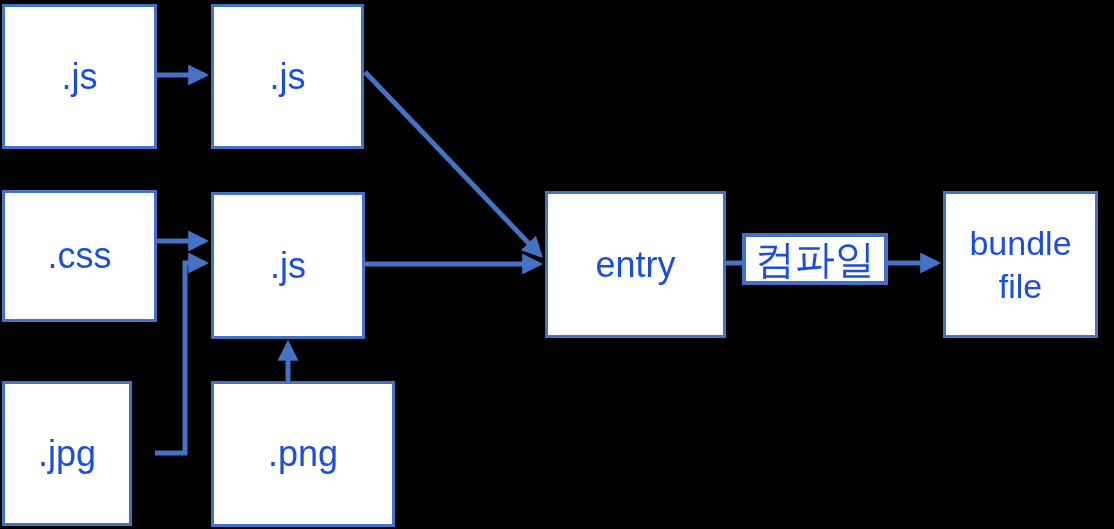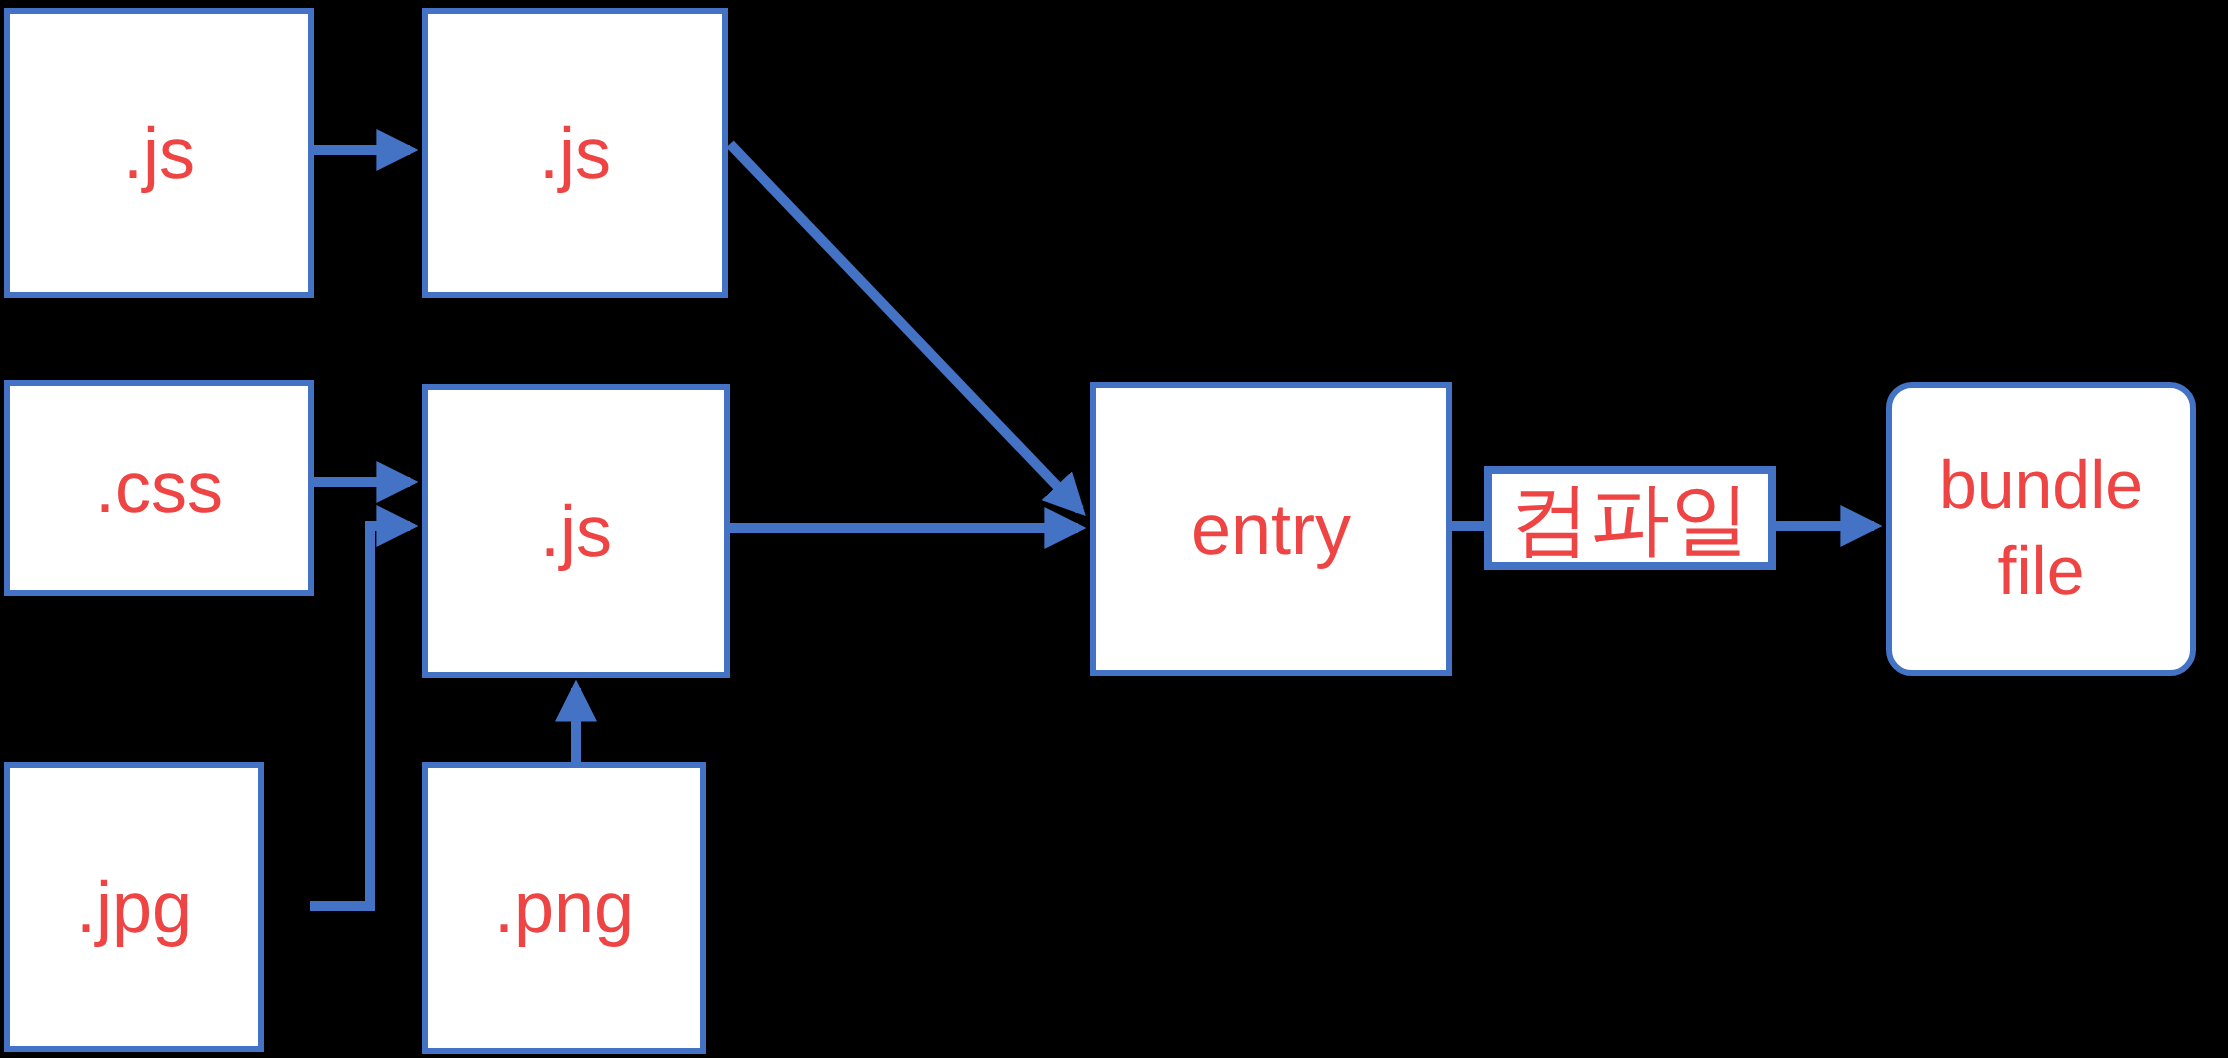--- a/index.html
+++ b/index.html
@@ -18,21 +18,21 @@
   }
   .node {
     position: absolute;
     box-sizing: border-box;
     background: #ffffff;
     border: 3px solid #4472C4;
     display: flex;
     align-items: center;
     justify-content: center;
     text-align: center;
-    color: #ef4444;
+    color: #1d4ed8;
     font-size: 36px;
     z-index: 2;
   }
   .node .lbl { display: block; }
   #node-compile {
     border-width: 4px;
     font-size: 40px;
   }
   #node-bundle {
     font-size: 34px;
@@ -68,41 +68,41 @@
   </svg>
 
   <div class="node" style="left:2px; top:4px; width:155px; height:145px;">
     <span class="lbl">.js</span>
   </div>
 
   <div class="node" style="left:211px; top:4px; width:153px; height:145px;">
     <span class="lbl">.js</span>
   </div>
 
-  <div class="node" style="left:2px; top:190px; width:155px; height:108px;">
+  <div class="node" style="left:2px; top:190px; width:155px; height:132px;">
     <span class="lbl">.css</span>
   </div>
 
   <div class="node" style="left:211px; top:192px; width:154px; height:147px;">
     <span class="lbl">.js</span>
   </div>
 
   <div class="node" style="left:2px; top:381px; width:130px; height:145px;">
     <span class="lbl">.jpg</span>
   </div>
 
-  <div class="node" style="left:211px; top:381px; width:142px; height:146px;">
+  <div class="node" style="left:211px; top:381px; width:184px; height:146px;">
     <span class="lbl">.png</span>
   </div>
 
   <div class="node" style="left:545px; top:191px; width:181px; height:147px;">
     <span class="lbl">entry</span>
   </div>
 
   <div class="node" id="node-compile" style="left:742px; top:233px; width:146px; height:52px;">
     <span class="lbl">컴파일</span>
   </div>
 
-  <div class="node" id="node-bundle" style="left:943px; top:191px; width:155px; height:147px;border-radius:13px;">
+  <div class="node" id="node-bundle" style="left:943px; top:191px; width:155px; height:147px;">
     <span class="lbl">bundle file</span>
   </div>
 
 </div>
 
 </body></html>

